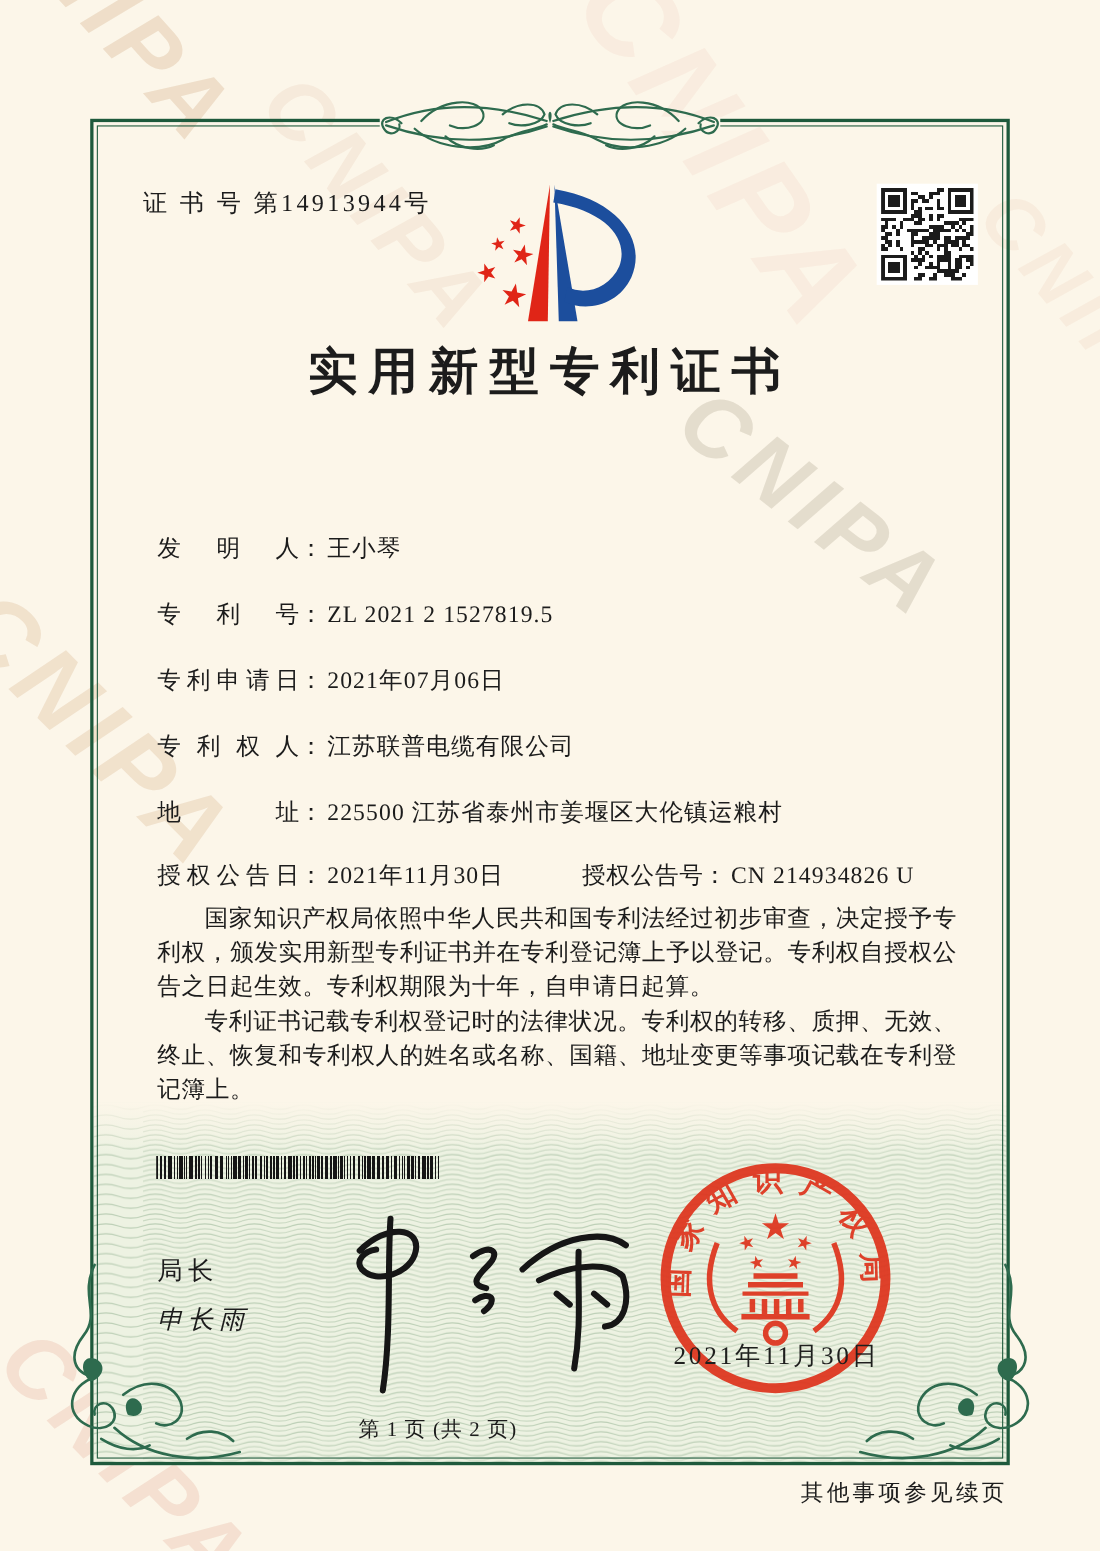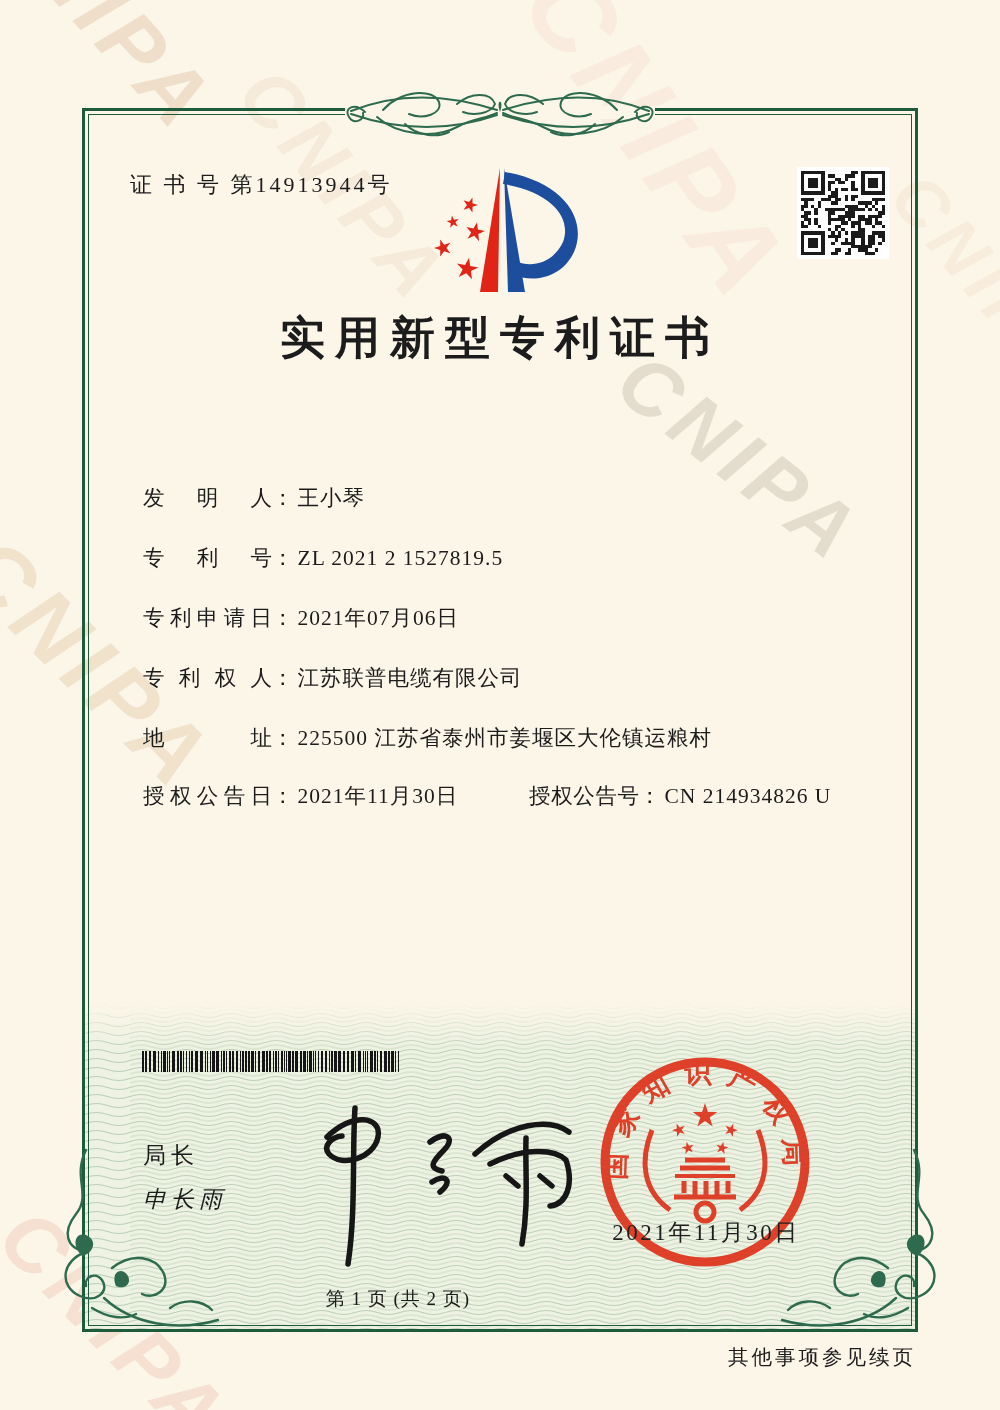--- a/index.html
+++ b/index.html
@@ -369,20 +369,24 @@
   <div class="frow" style="top:725px;">
     <span class="flabel">地址</span><span class="colon">：</span><span class="fval">225500 江苏省泰州市姜堰区大伦镇运粮村</span>
   </div>
   <div class="frow" style="top:783px;width:727px;">
     <span class="flabel">授权公告日</span><span class="colon">：</span><span class="fval">2021年11月30日</span>
     <span class="grant-no">
       <span class="flabel">授权公告号</span><span class="colon">：</span><span class="fval">CN 214934826 U</span>
     </span>
   </div>
 
+  <div class="bodytext">
+    <p>国家知识产权局依照中华人民共和国专利法经过初步审查，决定授予专利权，颁发实用新型专利证书并在专利登记簿上予以登记。专利权自授权公告之日起生效。专利权期限为十年，自申请日起算。</p>
+    <p>专利证书记载专利权登记时的法律状况。专利权的转移、质押、无效、终止、恢复和专利权人的姓名或名称、国籍、地址变更等事项记载在专利登记簿上。</p>
+  </div>
 
   <div class="barcode">
     <svg width="262" height="21" viewBox="0 0 262 21" preserveAspectRatio="none" shape-rendering="crispEdges">
       <g fill="#151515" id="barcode-bars">
           <rect x="0" y="0" width="2" height="21"></rect>
           <rect x="3" y="0" width="2" height="21"></rect>
           <rect x="7" y="0" width="2" height="21"></rect>
           <rect x="11" y="0" width="3" height="21"></rect>
           <rect x="16" y="0" width="1" height="21"></rect>
           <rect x="19" y="0" width="1" height="21"></rect>

